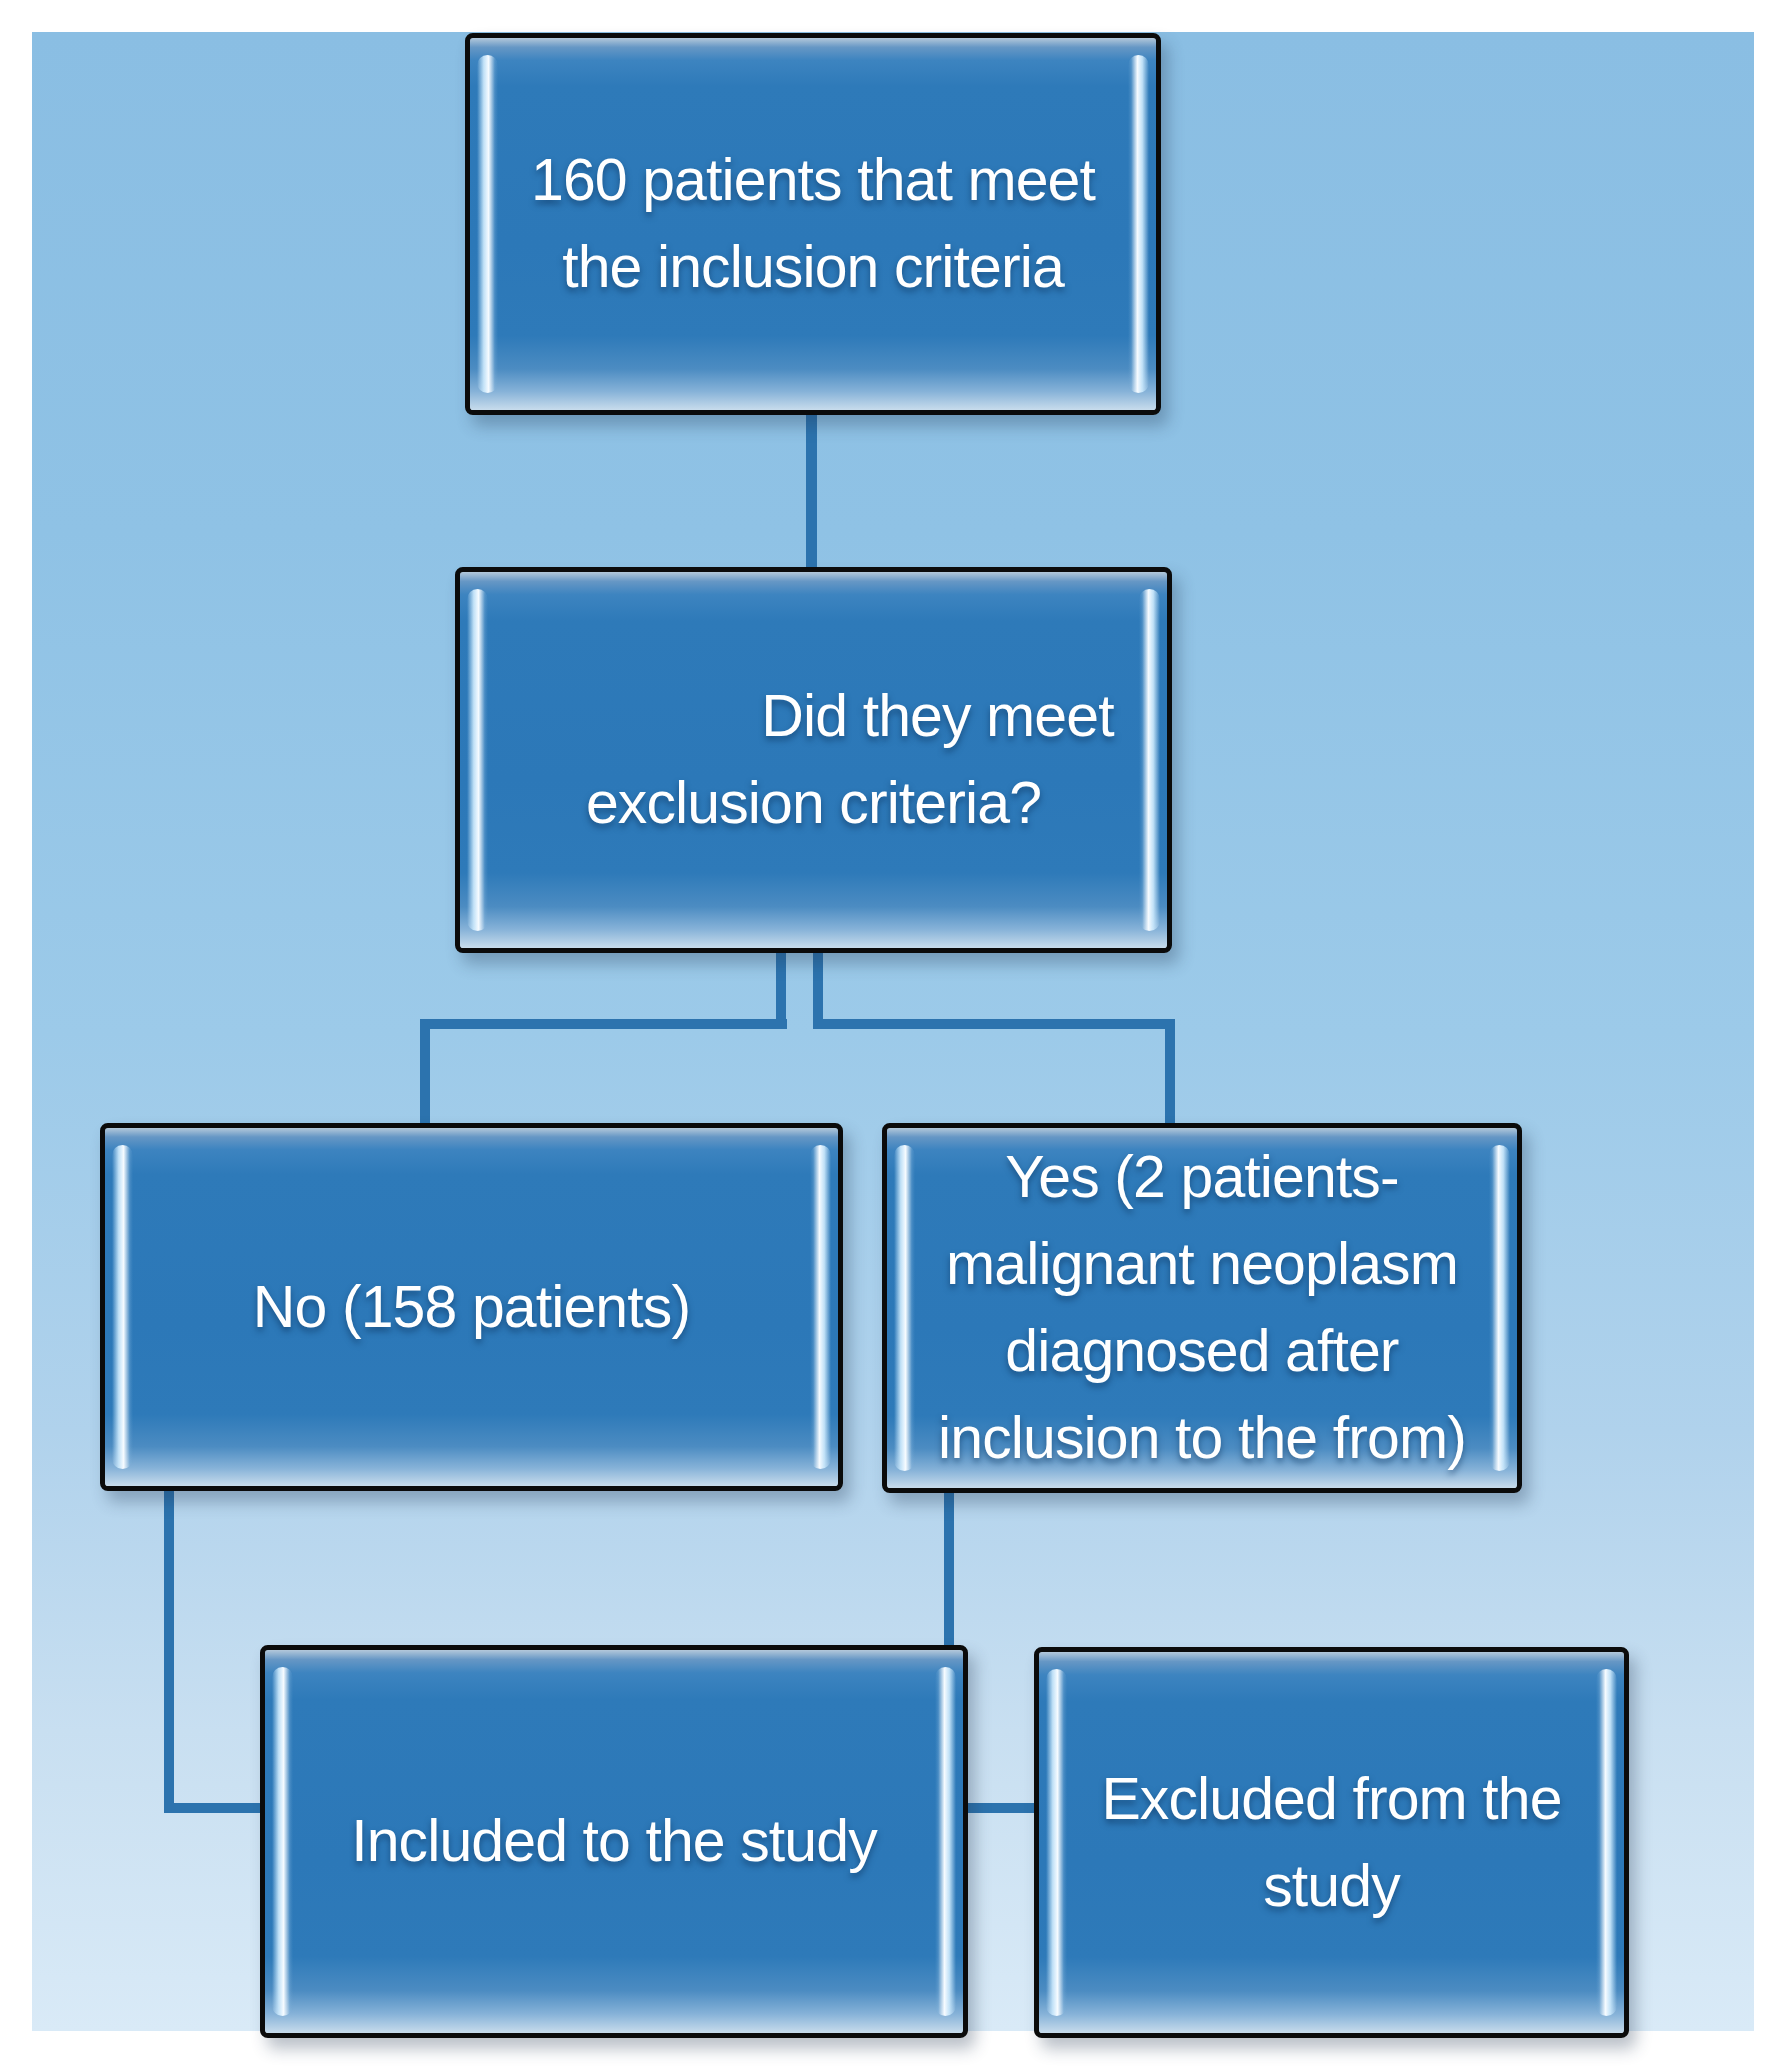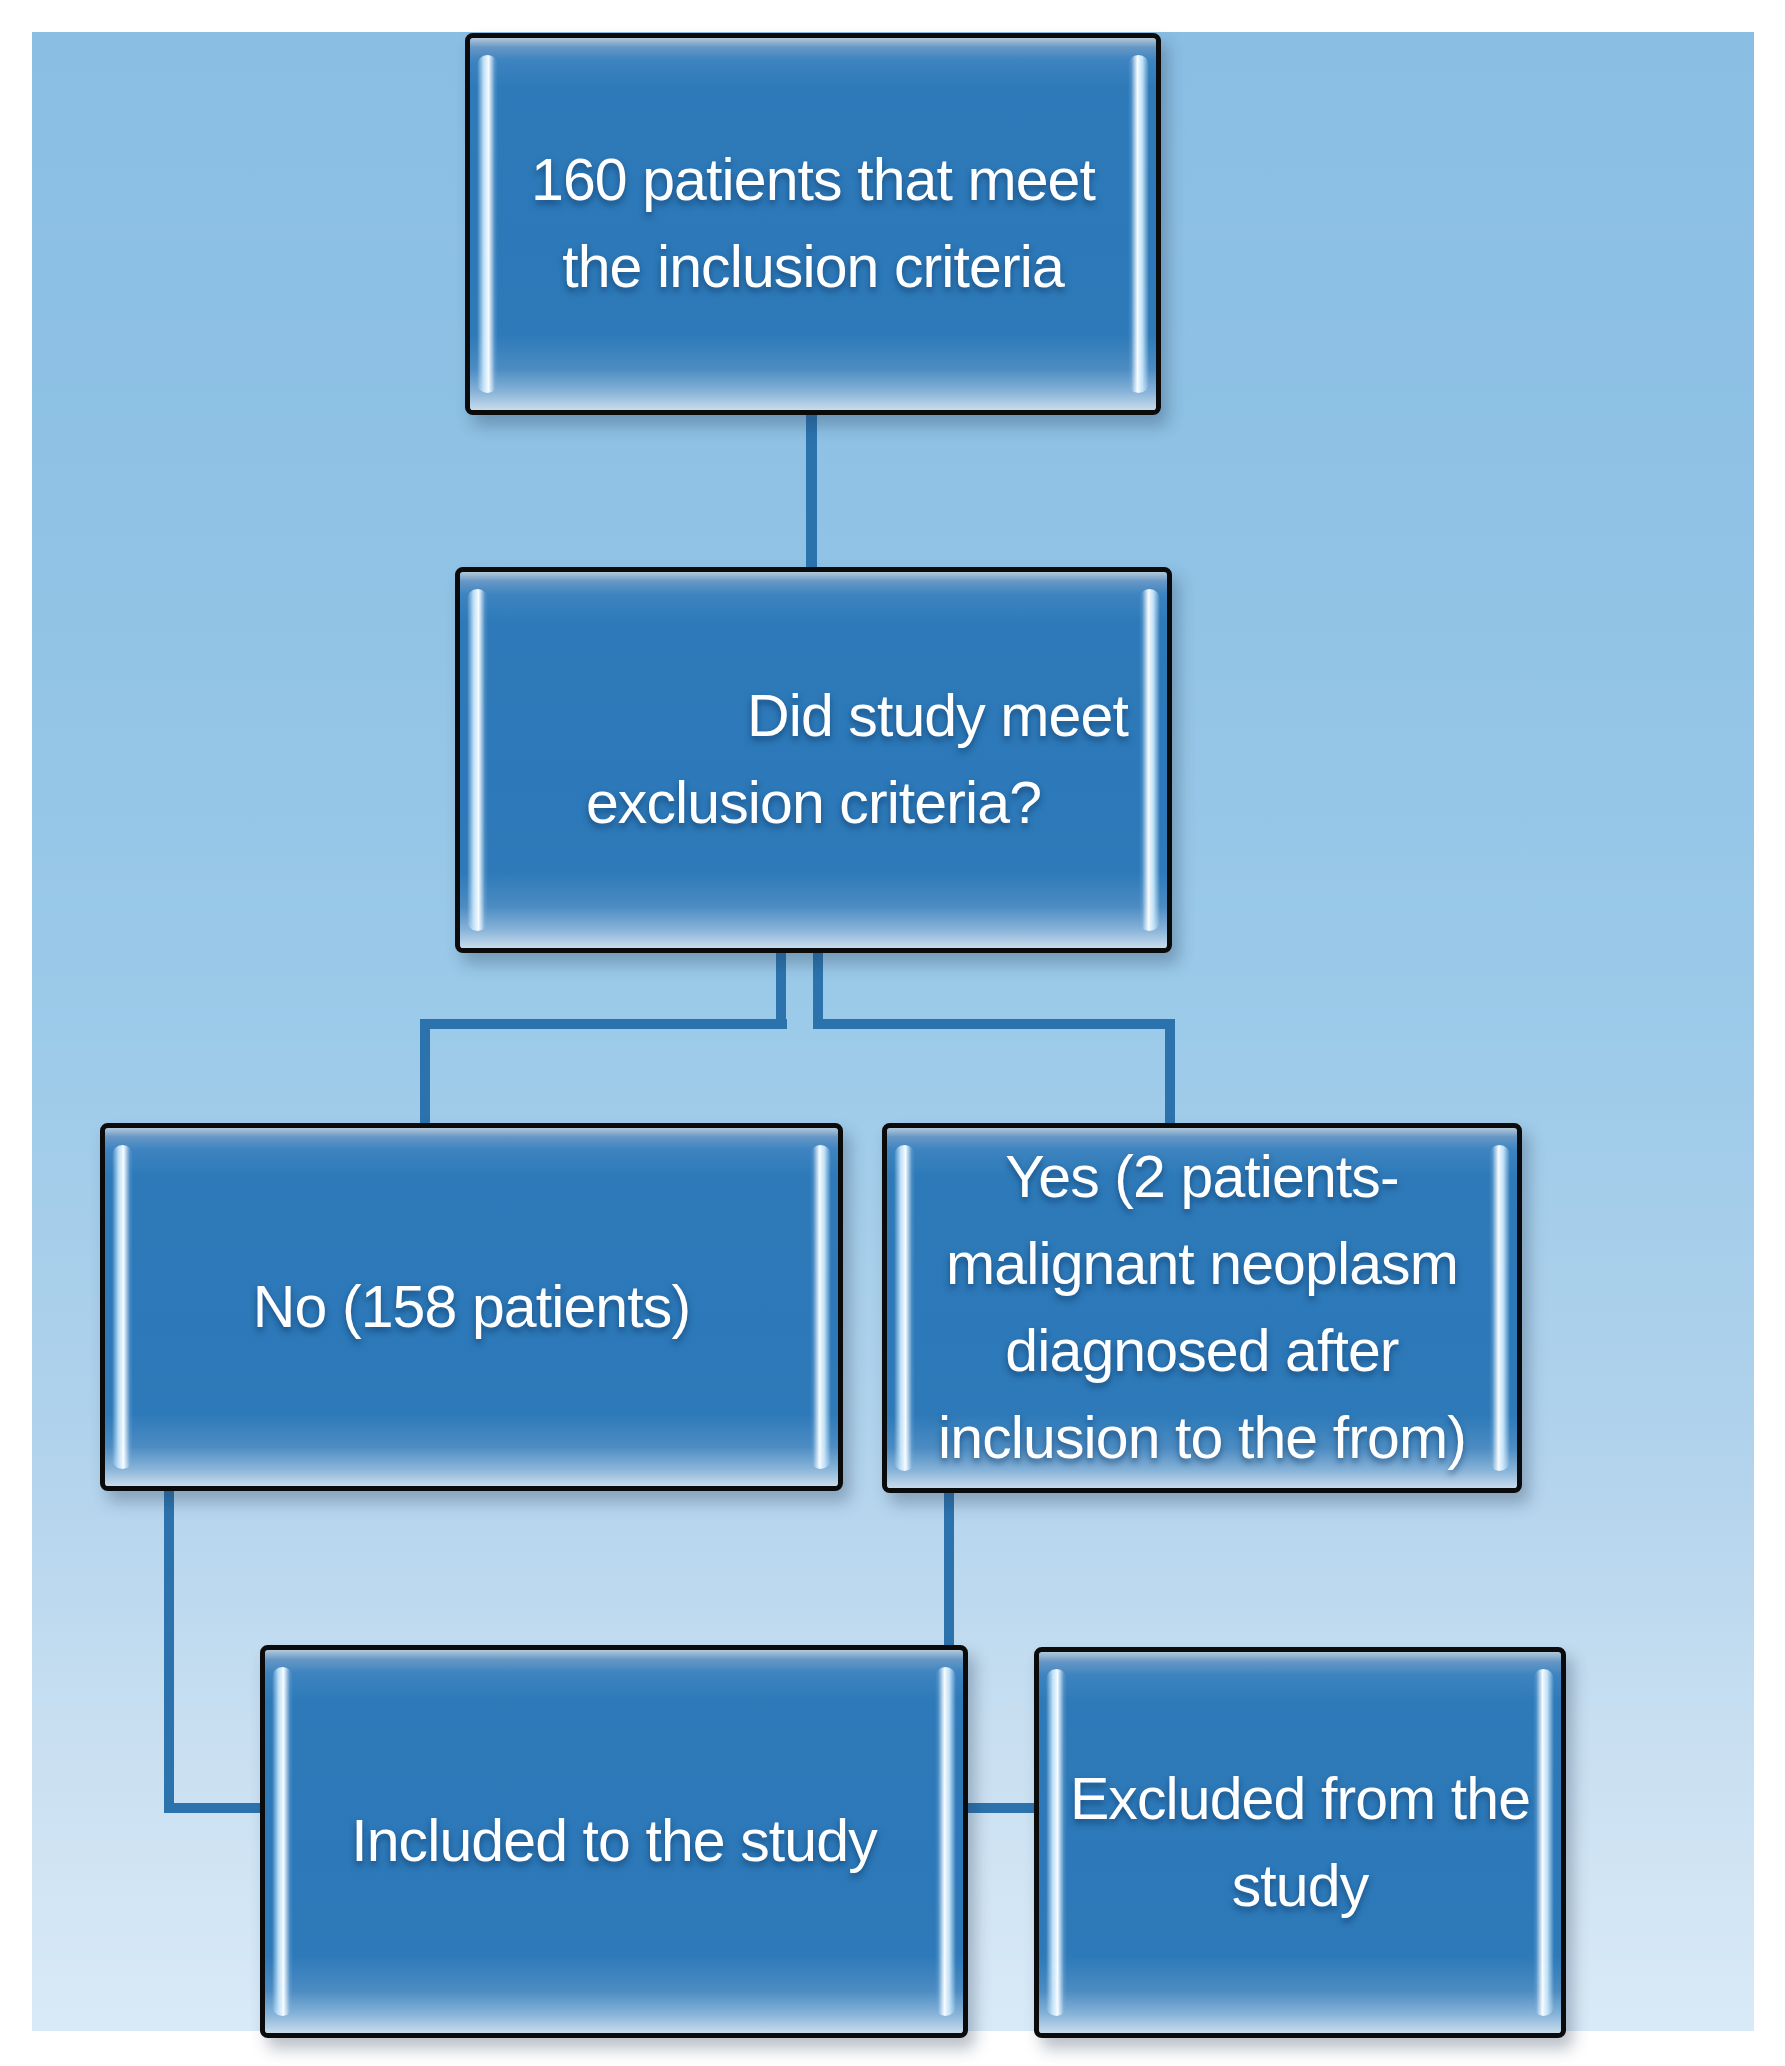--- a/index.html
+++ b/index.html
@@ -117,21 +117,21 @@
 
 <div class="node" style="left:465px; top:33px; width:696px; height:382px;">
   <div class="node-text">
     <div class="line">160 patients that meet</div>
     <div class="line">the inclusion criteria</div>
   </div>
 </div>
 
 <div class="node" style="left:455px; top:567px; width:717px; height:386px;">
   <div class="node-text">
-    <div class="line line-shift-right">Did study meet</div>
+    <div class="line line-shift-right">Did they meet</div>
     <div class="line">exclusion criteria?</div>
   </div>
 </div>
 
 <div class="node" style="left:100px; top:1123px; width:743px; height:368px;">
   <div class="node-text">
     <div class="line">No (158 patients)</div>
   </div>
 </div>
 
@@ -143,19 +143,19 @@
     <div class="line">inclusion to the from)</div>
   </div>
 </div>
 
 <div class="node" style="left:260px; top:1645px; width:708px; height:393px;">
   <div class="node-text">
     <div class="line">Included to the study</div>
   </div>
 </div>
 
-<div class="node" style="left:1034px; top:1647px; width:532px; height:391px;">
+<div class="node" style="left:1034px; top:1647px; width:595px; height:391px;">
   <div class="node-text">
     <div class="line">Excluded from the</div>
     <div class="line">study</div>
   </div>
 </div>
 
 
 </body></html>

